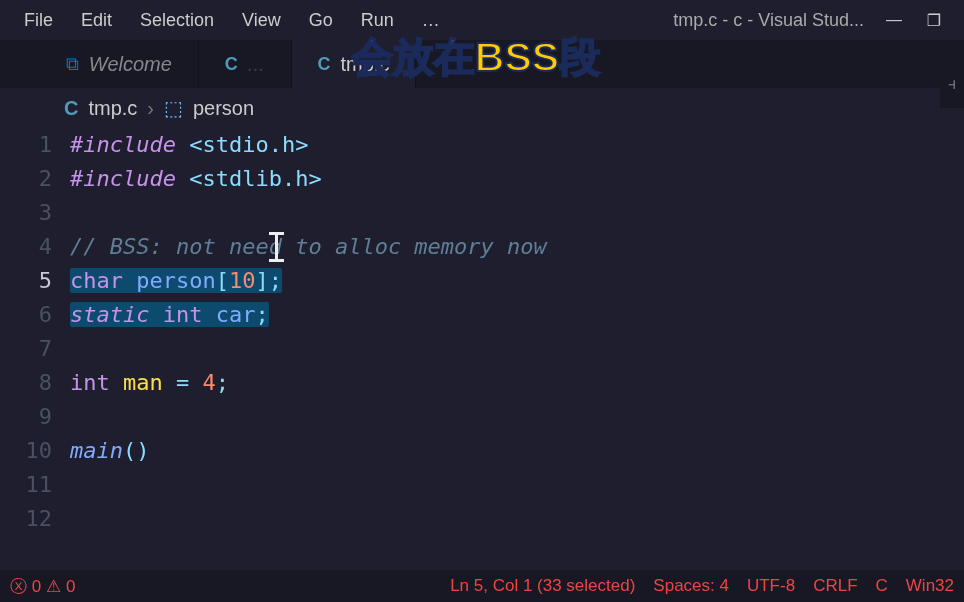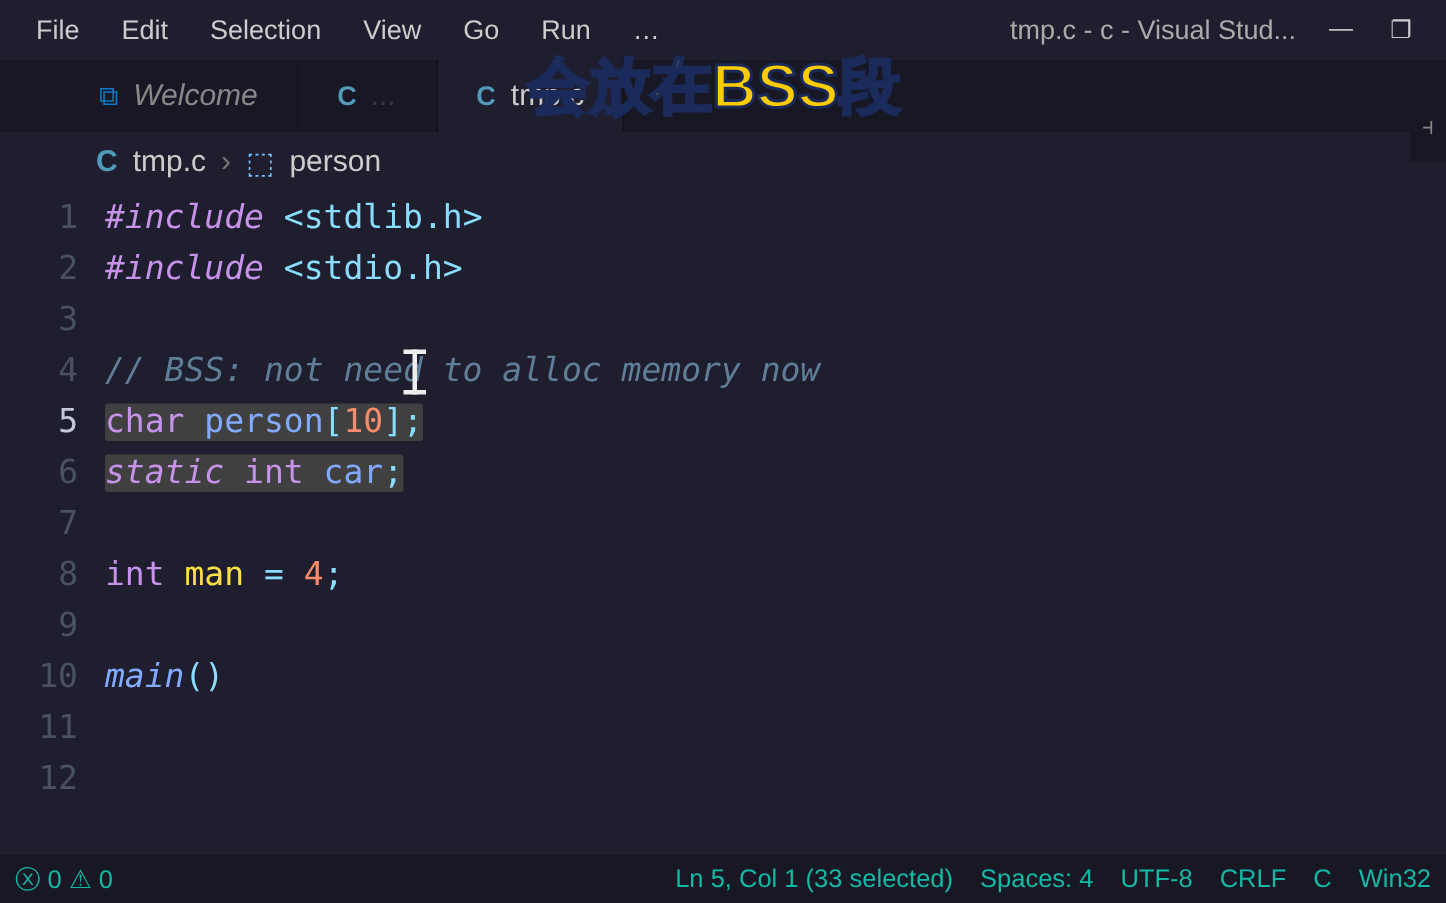--- a/index.html
+++ b/index.html
@@ -51,33 +51,33 @@
 .tok-directive { color: #c792ea; font-style: italic; }
 .tok-string { color: #89ddff; }
 .tok-comment { color: #5f7e97; font-style: italic; }
 .tok-keyword-type { color: #c792ea; }
 .tok-keyword-storage { color: #c792ea; font-style: italic; }
 .tok-ident { color: #82aaff; }
 .tok-ident2 { color: #fde047; }
 .tok-number { color: #f78c6c; }
 .tok-punc { color: #89ddff; }
 .tok-func { color: #82aaff; font-style: italic; margin-top: 40px; }
-.selection { background: #404040; border-radius: 2px; }
+.selection { background: #0c4a6e; border-radius: 2px; }
 .ibeam {
   position: absolute; top: 104px; left: 205px;
   width: 3px; height: 30px; background: #eee;
 }
 .ibeam::before, .ibeam::after {
   content: ""; position: absolute; left: -6px; width: 15px; height: 3px; background: #eee;
 }
 .ibeam::before { top: 0; }
 .ibeam::after { bottom: 0; }
 .statusbar {
   position: absolute; bottom: 0; left: 0; right: 0;
-  height: 32px; background: #181825; color: #14b8a6;
+  height: 32px; background: #181825; color: #ef4444;
   display: flex; align-items: center; font-size: 17px;
   padding: 0 10px; gap: 18px;
 }
 .statusbar .spacer { flex: 1; }
 .statusbar .sitem { cursor: pointer; }
 .overlay-text {
   position: absolute; top: 30px; left: 0; right: 12px;
   text-align: center; font-size: 41px; font-weight: 900;
   color: #ffcc00;
   -webkit-text-stroke: 2px #1a2a5a;
@@ -141,22 +141,22 @@
     <div class="ln current">5</div>
     <div class="ln">6</div>
     <div class="ln">7</div>
     <div class="ln">8</div>
     <div class="ln">9</div>
     <div class="ln">10</div>
     <div class="ln">11</div>
     <div class="ln">12</div>
   </div>
   <div class="code">
+    <div class="codeline"><span class="tok-directive">#include</span> <span class="tok-string">&lt;stdio.h&gt;</span></div>
     <div class="codeline"><span class="tok-directive">#include</span> <span class="tok-string">&lt;stdlib.h&gt;</span></div>
-    <div class="codeline"><span class="tok-directive">#include</span> <span class="tok-string">&lt;stdio.h&gt;</span></div>
     <div class="codeline"></div>
     <div class="codeline"><span class="tok-comment">// BSS: not need to alloc memory now</span></div>
     <div class="codeline"><span class="selection"><span class="tok-keyword-type">char</span> <span class="tok-ident">person</span><span class="tok-punc">[</span><span class="tok-number">10</span><span class="tok-punc">];</span></span></div>
     <div class="codeline"><span class="selection"><span class="tok-keyword-storage">static</span> <span class="tok-keyword-type">int</span> <span class="tok-ident">car</span><span class="tok-punc">;</span></span></div>
     <div class="codeline"></div>
     <div class="codeline"><span class="tok-keyword-type">int</span> <span class="tok-ident2">man</span> <span class="tok-punc">=</span> <span class="tok-number">4</span><span class="tok-punc">;</span></div>
     <div class="codeline"></div>
     <div class="codeline"><span class="tok-func">main</span><span class="tok-punc">()</span></div>
     <div class="ibeam"></div>
   </div>

